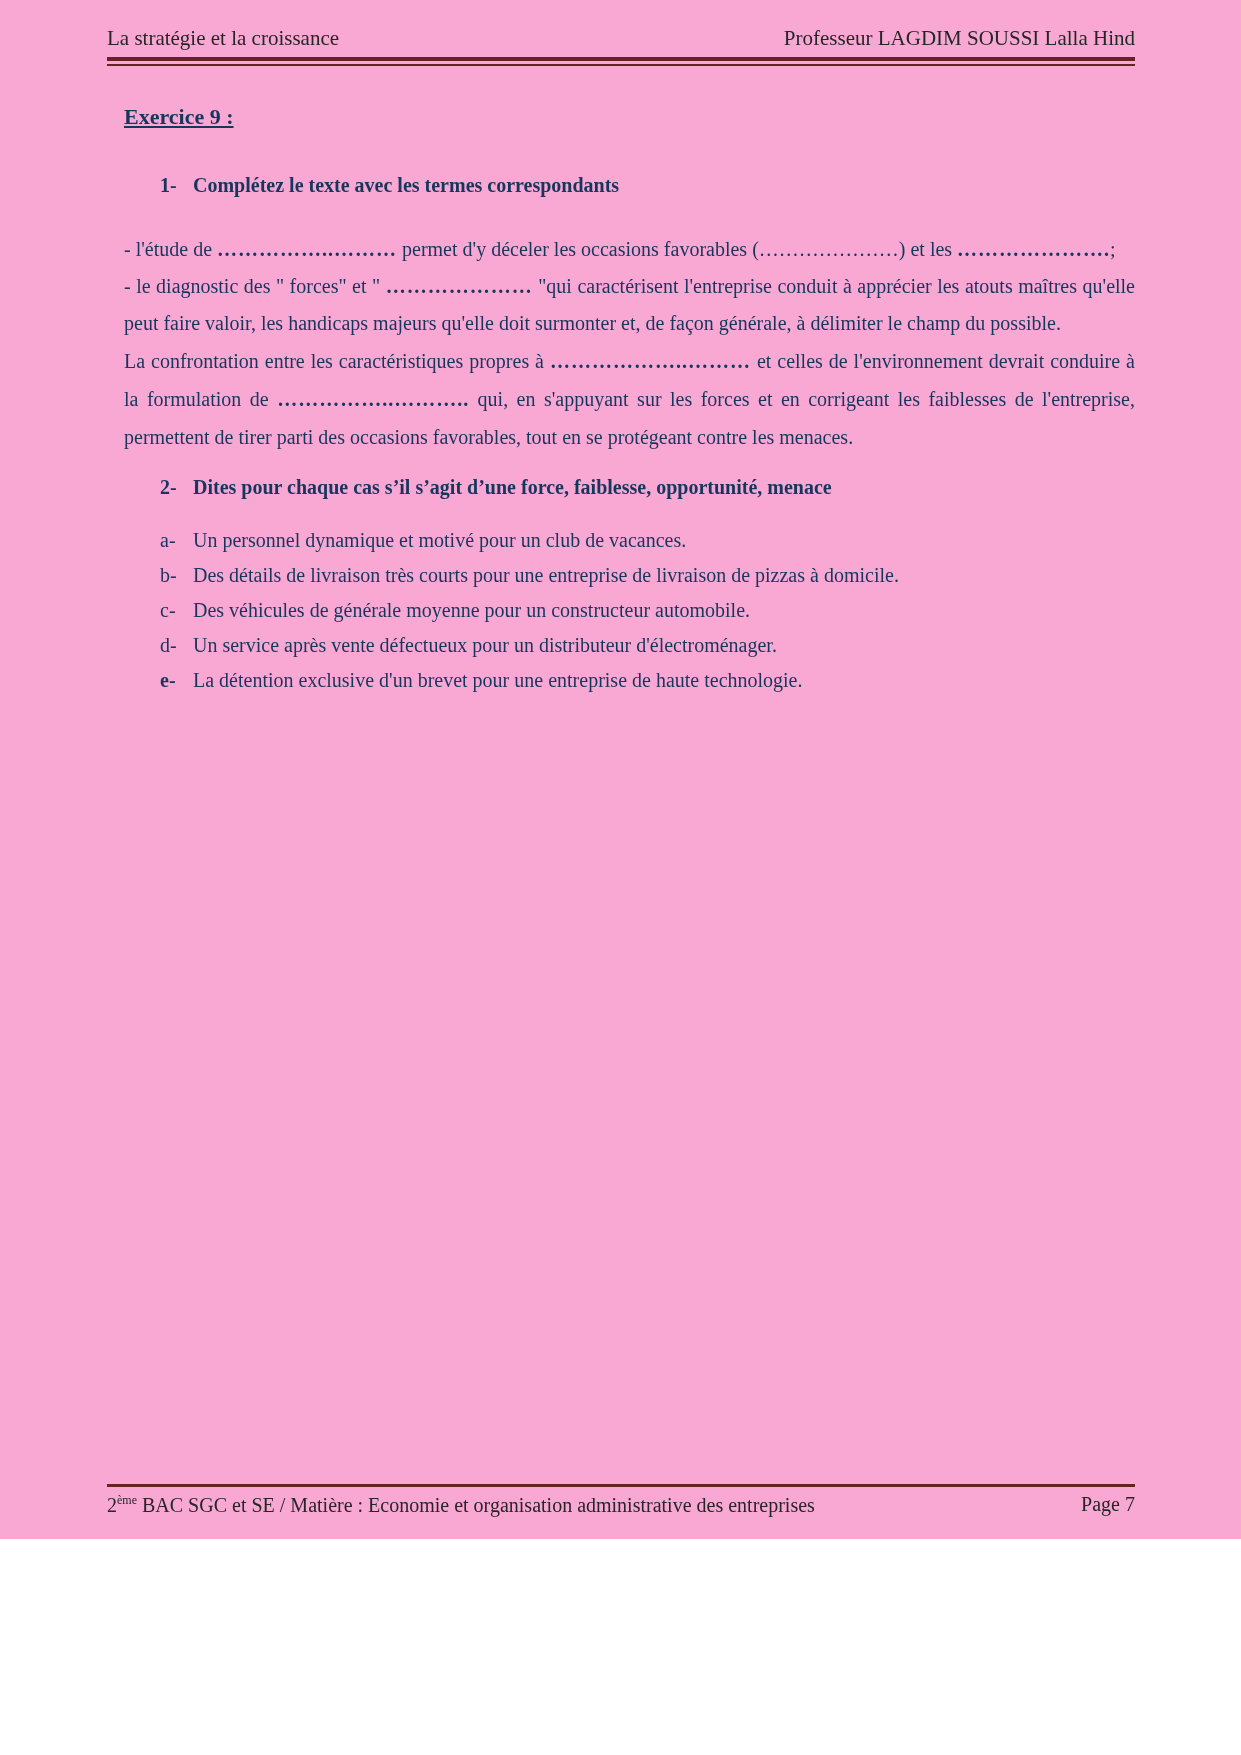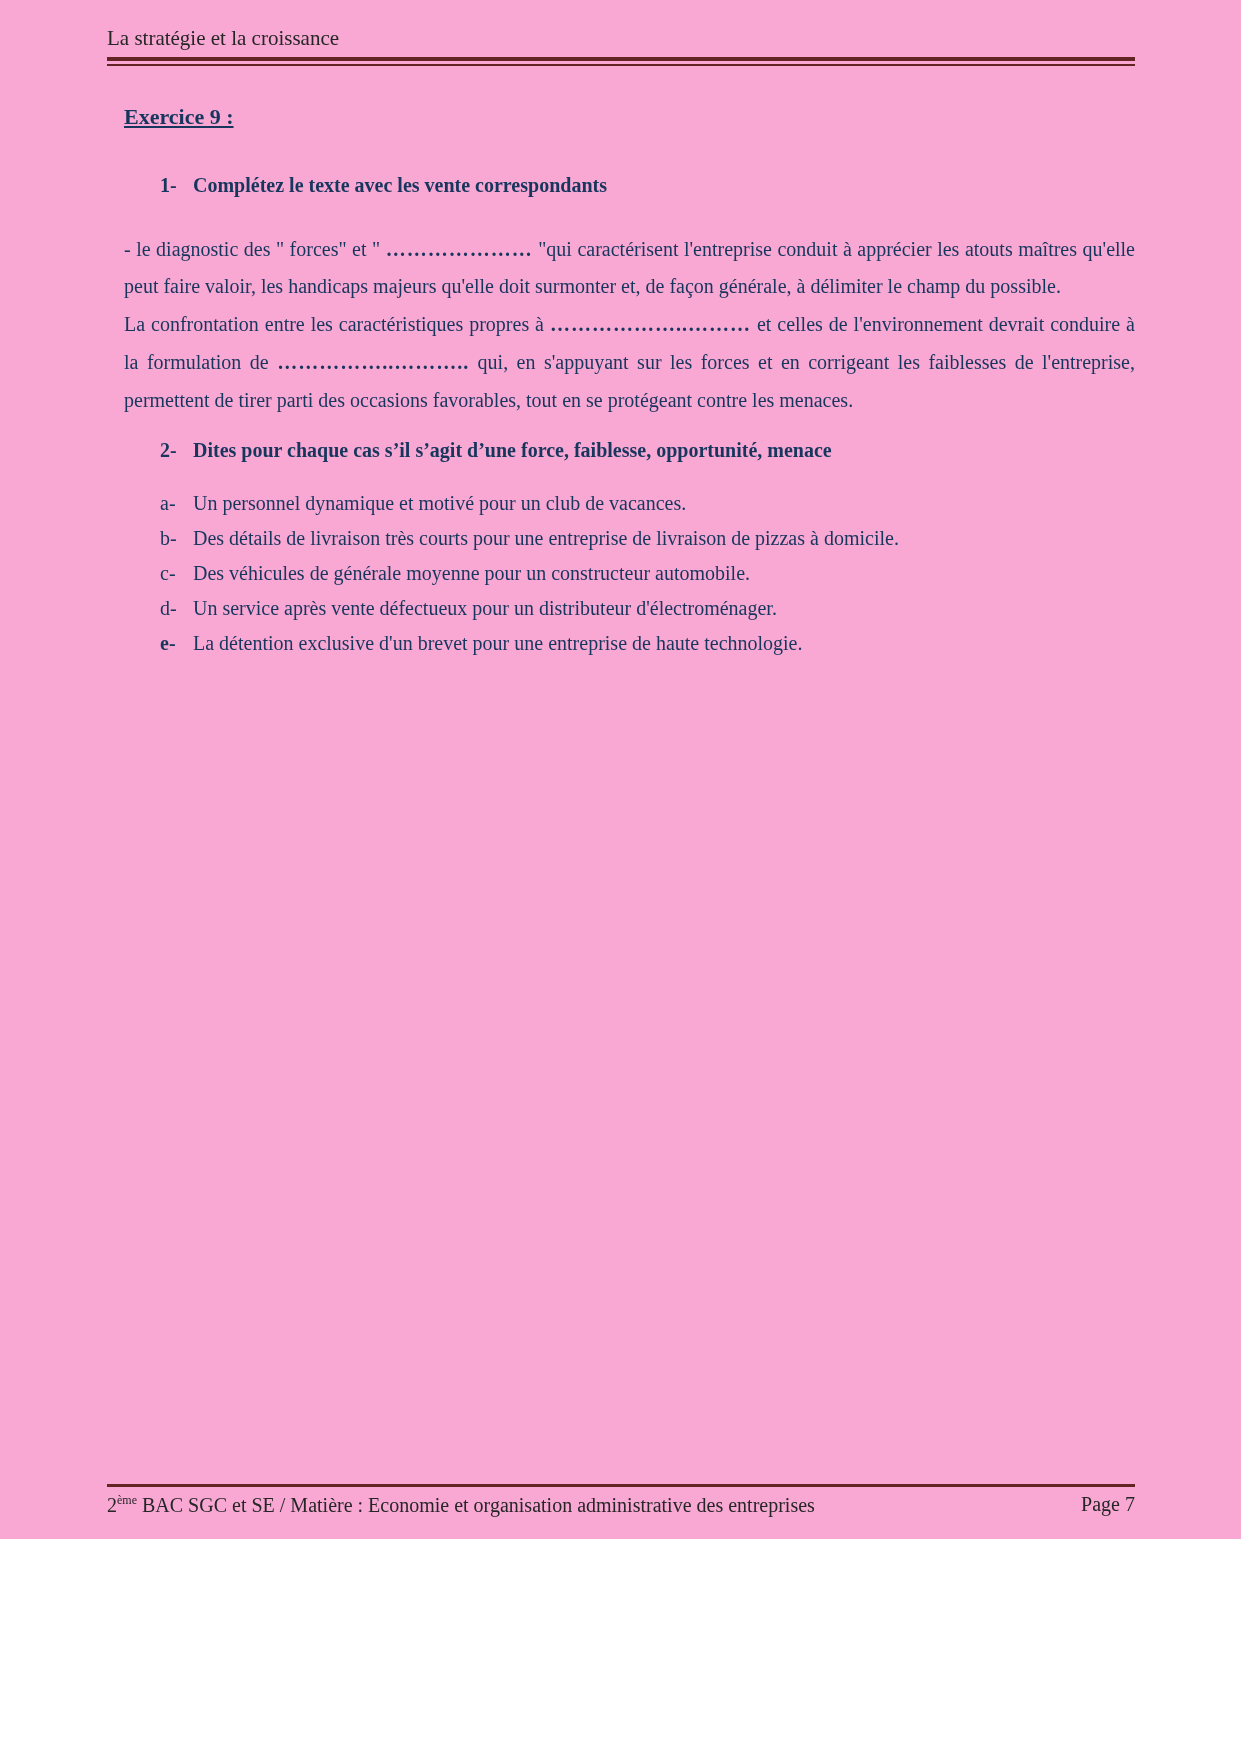--- a/index.html
+++ b/index.html
@@ -64,33 +64,35 @@
   }
   .page-footer sup { font-size:12px; vertical-align:super; }
 </style>
 </head>
 <body>
 
 <div class="page">
 
   <header class="page-header">
     <span>La stratégie et la croissance</span>
+    <span>Professeur LAGDIM SOUSSI Lalla Hind</span>
   </header>
   <div class="header-rule"></div>
 
   <main class="content">
 
     <h1 class="doc-title"><span class="u">Exercice 9 :</span></h1>
 
     <h2 class="sec-heading">
       <span class="sec-num">1-</span>
-      <span>Complétez le texte avec les vente correspondants</span>
+      <span>Complétez le texte avec les termes correspondants</span>
     </h2>
 
 
+    <p class="para bullets"><span>- l'étude de </span><span class="blank">……………..………</span><span>  permet d'y déceler les occasions  favorables (…………………) et  les </span><span class="blank">………………….</span><span>;</span></p>
 
     <p class="para bullets"><span>- le diagnostic des " forces" et " </span><span class="blank">…………………</span><span> "qui caractérisent l'entreprise conduit à apprécier les atouts maîtres qu'elle peut faire valoir, les handicaps majeurs qu'elle doit surmonter et, de façon générale, à délimiter le champ du possible.</span></p>
 
     <p class="para confront"><span>La confrontation entre les caractéristiques propres à </span><span class="blank">………………..………</span><span> et celles de l'environnement devrait conduire à la formulation de </span><span class="blank">……………..………..</span><span> qui, en s'appuyant sur les forces et en corrigeant les faiblesses de l'entreprise, permettent de tirer parti des occasions favorables, tout en se protégeant contre les menaces.</span></p>
 
     <h2 class="sec-heading second">
       <span class="sec-num">2-</span>
       <span>Dites pour chaque cas s’il s’agit d’une force, faiblesse, opportunité, menace</span>
     </h2>
 

